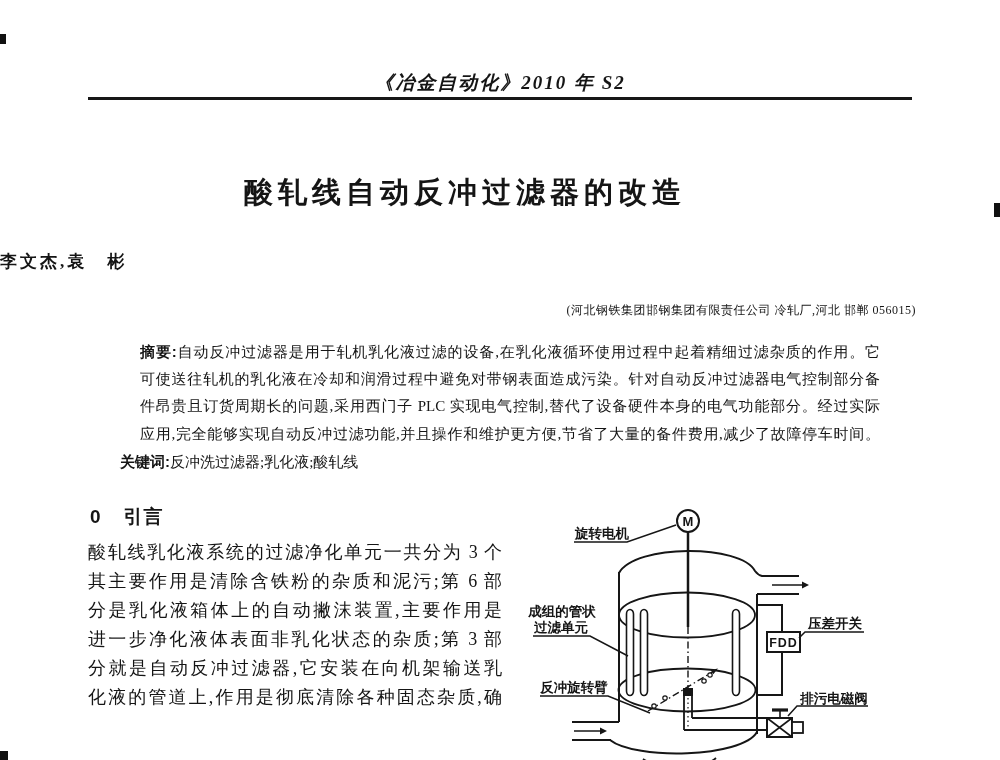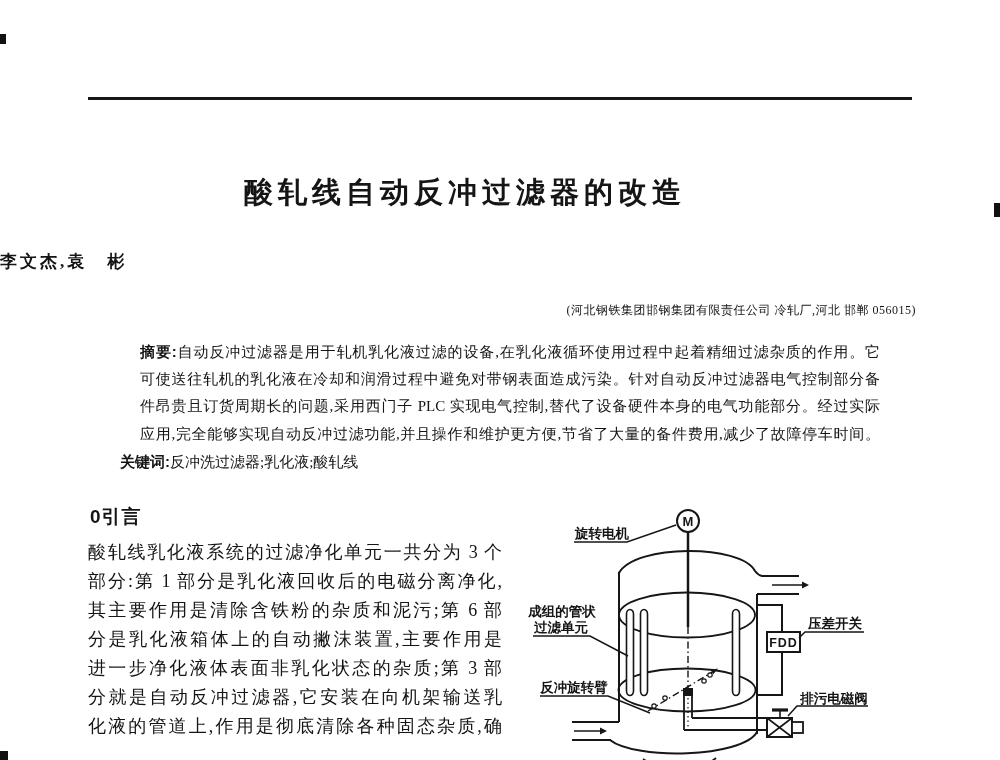--- a/index.html
+++ b/index.html
@@ -45,21 +45,21 @@
   .abstract .kline{height:27.5px;}
   .blabel{
     font-family:"Liberation Sans","DejaVu Sans",sans-serif;
     font-weight:bold;
   }
   .section-heading{
     position:absolute;top:504px;left:90px;
     font-family:"Liberation Sans","DejaVu Sans",sans-serif;
     font-weight:bold;font-size:19px;letter-spacing:1px;
   }
-  .section-heading .sec-title{}
+  .section-heading .sec-title{margin-left:22px;}
   .body-col{
     position:absolute;top:538px;left:88px;width:414px;
     font-size:18px;line-height:29px;
   }
   .body-col .jline{
     text-align:justify;text-align-last:justify;
     height:29px;overflow:hidden;
   }
   .body-col .indent{text-indent:36px;}
   .figure-svg{position:absolute;left:510px;top:495px;}
@@ -68,41 +68,41 @@
     font-weight:600;fill:#151515;
   }
   .fig-label{font-size:13.5px;}
   .speck{position:absolute;background:#111;}
 </style>
 </head>
 <body>
 
 <div class="page">
 
+  <div class="journal-header">《冶金自动化》2010 年 S2</div>
   <div class="rule"></div>
 
   <div class="paper-title">酸轧线自动反冲过滤器的改造</div>
   <div class="authors">李文杰,袁　彬</div>
   <div class="affiliation">(河北钢铁集团邯钢集团有限责任公司 冷轧厂,河北 邯郸 056015)</div>
 
   <div class="abstract">
     <div class="jline"><span class="blabel">摘要:</span><span>自动反冲过滤器是用于轧机乳化液过滤的设备,在乳化液循环使用过程中起着精细过滤杂质的作用。它</span></div>
     <div class="jline">可使送往轧机的乳化液在冷却和润滑过程中避免对带钢表面造成污染。针对自动反冲过滤器电气控制部分备</div>
     <div class="jline">件昂贵且订货周期长的问题,采用西门子 PLC 实现电气控制,替代了设备硬件本身的电气功能部分。经过实际</div>
     <div class="jline">应用,完全能够实现自动反冲过滤功能,并且操作和维护更方便,节省了大量的备件费用,减少了故障停车时间。</div>
     <div class="kline"><span class="blabel">关键词:</span><span>反冲洗过滤器;乳化液;酸轧线</span></div>
   </div>
 
   <div class="section-heading">
     <span class="sec-num">0</span><span class="sec-title">引言</span>
   </div>
 
   <div class="body-col">
     <div class="jline">酸轧线乳化液系统的过滤净化单元一共分为 3 个</div>
-    <div class="jline">部分:第 1 部分是乳化液回收后的电磁分离净化,</div>
     <div class="jline">其主要作用是清除含铁粉的杂质和泥污;第 6 部</div>
     <div class="jline">分是乳化液箱体上的自动撇沫装置,主要作用是</div>
     <div class="jline">进一步净化液体表面非乳化状态的杂质;第 3 部</div>
     <div class="jline">分就是自动反冲过滤器,它安装在向机架输送乳</div>
     <div class="jline">化液的管道上,作用是彻底清除各种固态杂质,确</div>
   </div>
 
   <svg class="figure-svg" width="430" height="265" viewBox="0 0 430 265">
 
     <path d="M 109 78 C 125 49 231 49 245 76 Q 248 80 252 81 L 289 81" fill="none" stroke="#161616" stroke-width="2"></path>

